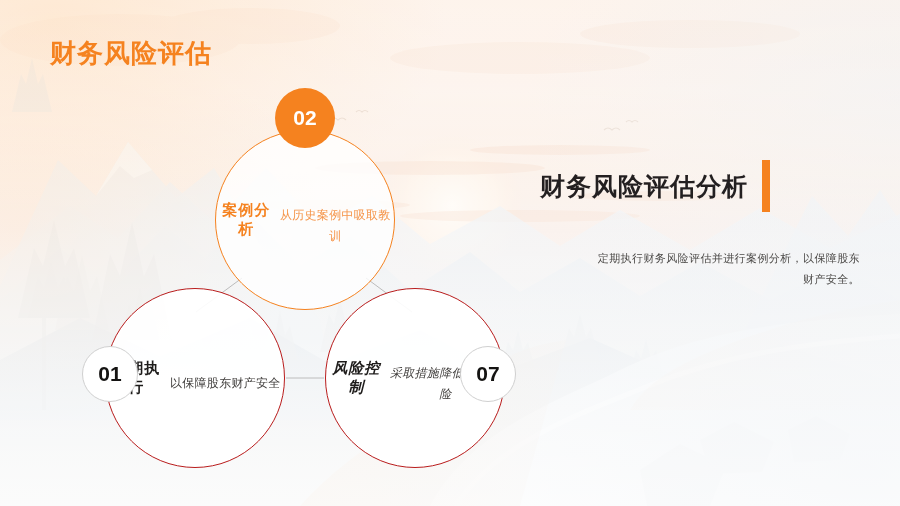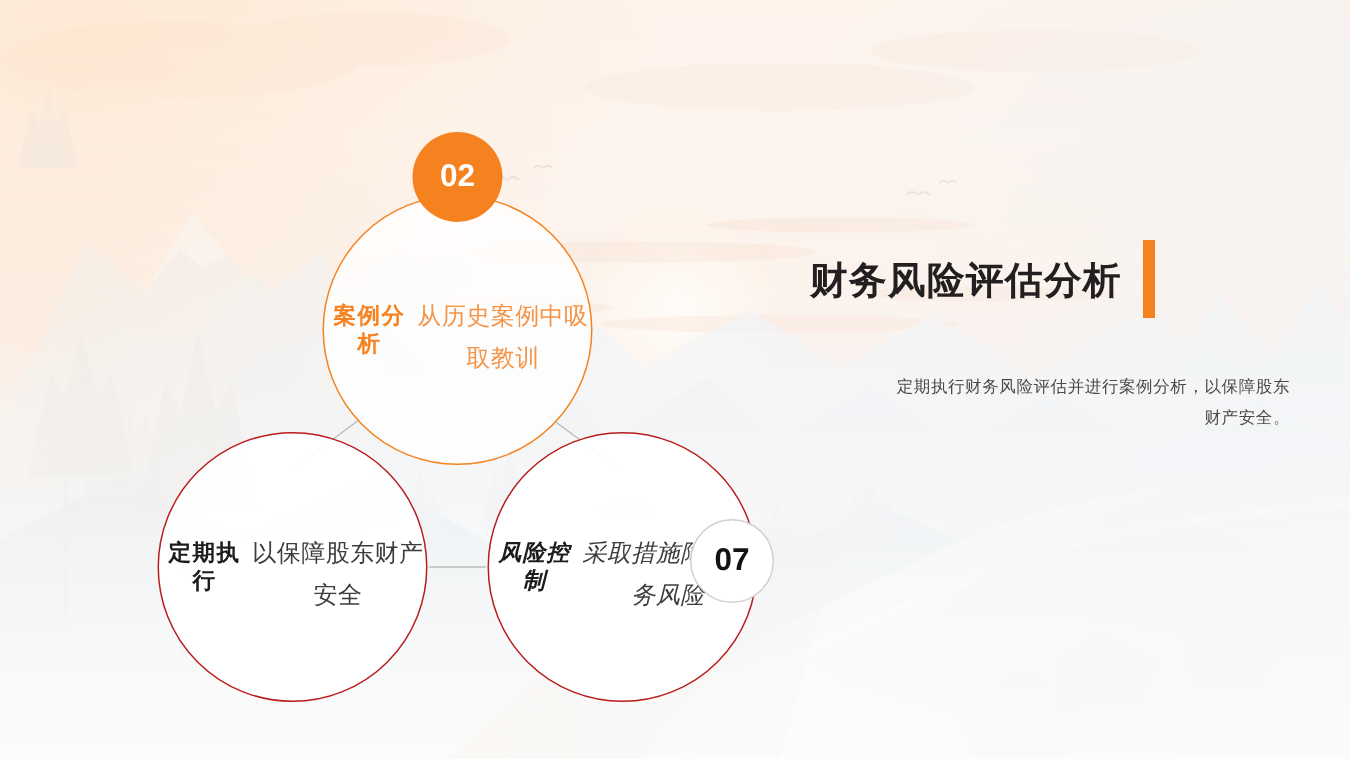--- a/index.html
+++ b/index.html
@@ -105,21 +105,21 @@
   }
   .node-main.gray { border:1px solid #b91c1c; }
   .node-main.orange { border:1.6px solid #f5821f; background:rgba(255,255,255,0.80); }
 
   .node-title { font-size:15px; font-weight:bold; letter-spacing:1px; }
   .node-title.dark { color:#1e1c1b; }
   .node-title.orange { color:#f5821f; }
 
   .node-desc {
     margin-top:11px;
-    font-size:16px; line-height:1.75;
+    font-size:12px; line-height:1.75;
     width:124px; letter-spacing:.3px;
   }
   .node-desc.dark { color:#3f3d3b; }
   .node-desc.orange { color:#f5954a; }
 
   .badge {
     position:absolute;
     border-radius:50%;
     display:flex; align-items:center; justify-content:center;
     font-size:21px; font-weight:bold;
@@ -246,20 +246,21 @@
       <path d="M640 470 l40 -26 l46 22 l-16 40 l-62 4 z"></path>
       <path d="M700 440 l34 -18 l40 20 l-12 30 l-52 2 z"></path>
       <path d="M788 430 l28 -14 l34 18 l-10 26 l-46 2 z"></path>
     </g>
   </svg>
 
   <div class="bg-layer" id="warm-glow"></div>
   <div class="bg-layer" id="cool-haze"></div>
   <div class="bg-layer" id="veil"></div>
 
+  <div id="deck-title">财务风险评估</div>
 
   <div id="right-block">
     <div id="section-heading-row">
       <div id="section-heading">财务风险评估分析</div>
       <div id="heading-accent-bar"></div>
     </div>
     <div id="section-body">定期执行财务风险评估并进行案例分析，以保障股东财产安全。</div>
   </div>
 
   <div id="diagram">
@@ -273,20 +274,21 @@
     <div class="node node-main orange" id="node-case">
       <div class="node-title orange">案例分析</div>
       <div class="node-desc orange">从历史案例中吸取教训</div>
     </div>
     <div class="badge badge-orange" id="badge-02">02</div>
 
     <div class="node node-main gray" id="node-plan">
       <div class="node-title dark">定期执行</div>
       <div class="node-desc dark">以保障股东财产安全</div>
     </div>
+    <div class="badge badge-white" id="badge-01">01</div>
 
     <div class="node node-main gray" id="node-ctrl">
       <div class="node-title dark">风险控制</div>
       <div class="node-desc dark">采取措施降低财务风险</div>
     </div>
     <div class="badge badge-white" id="badge-03">07</div>
 
   </div>
 
 </div>

